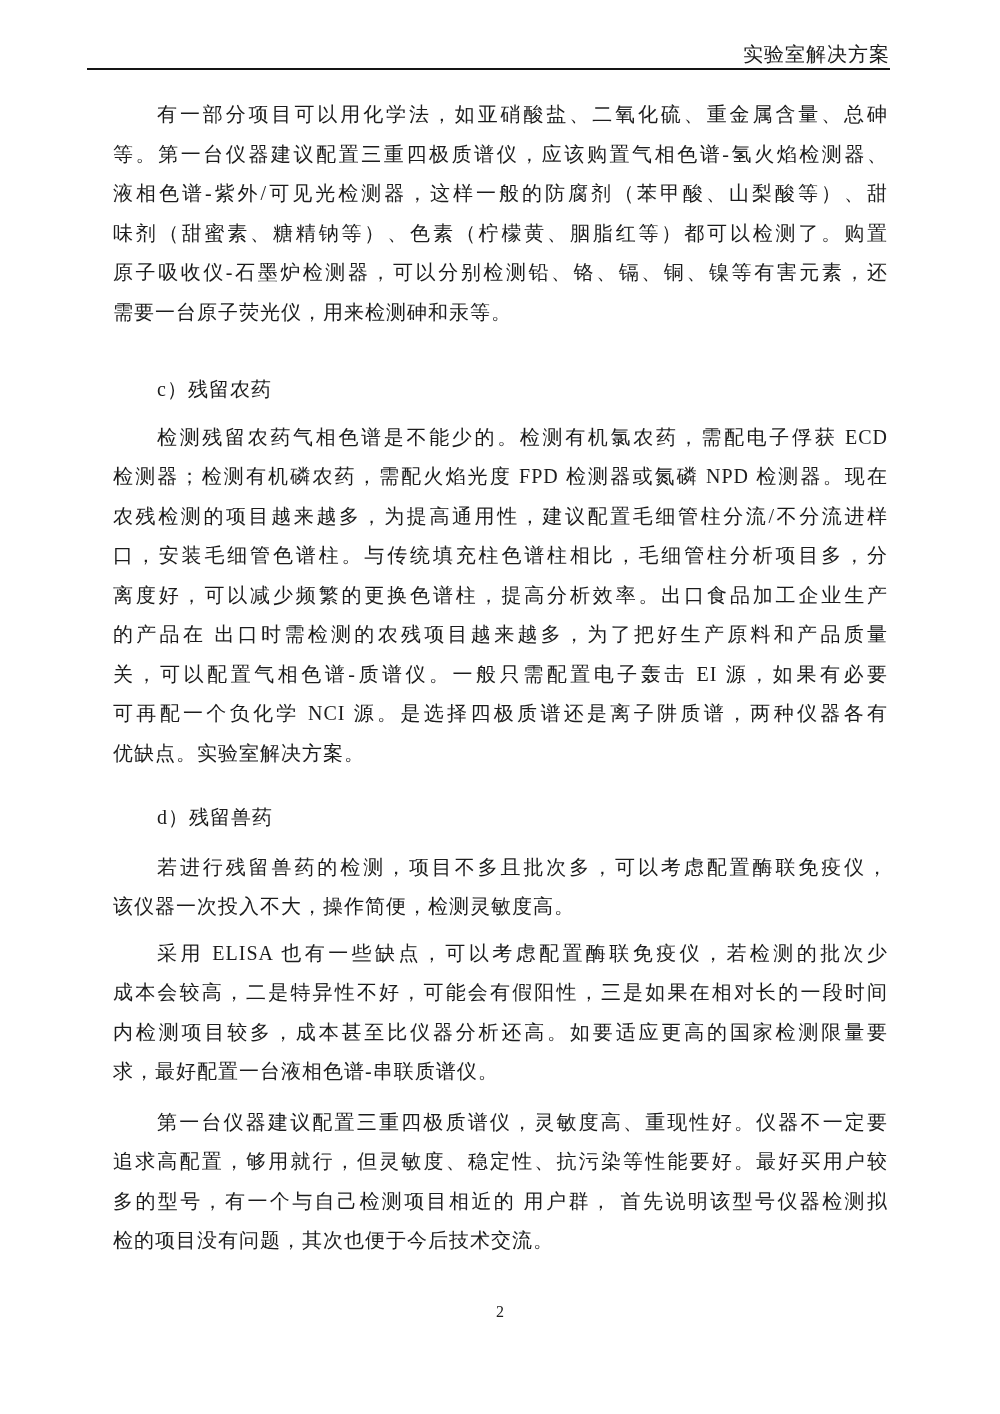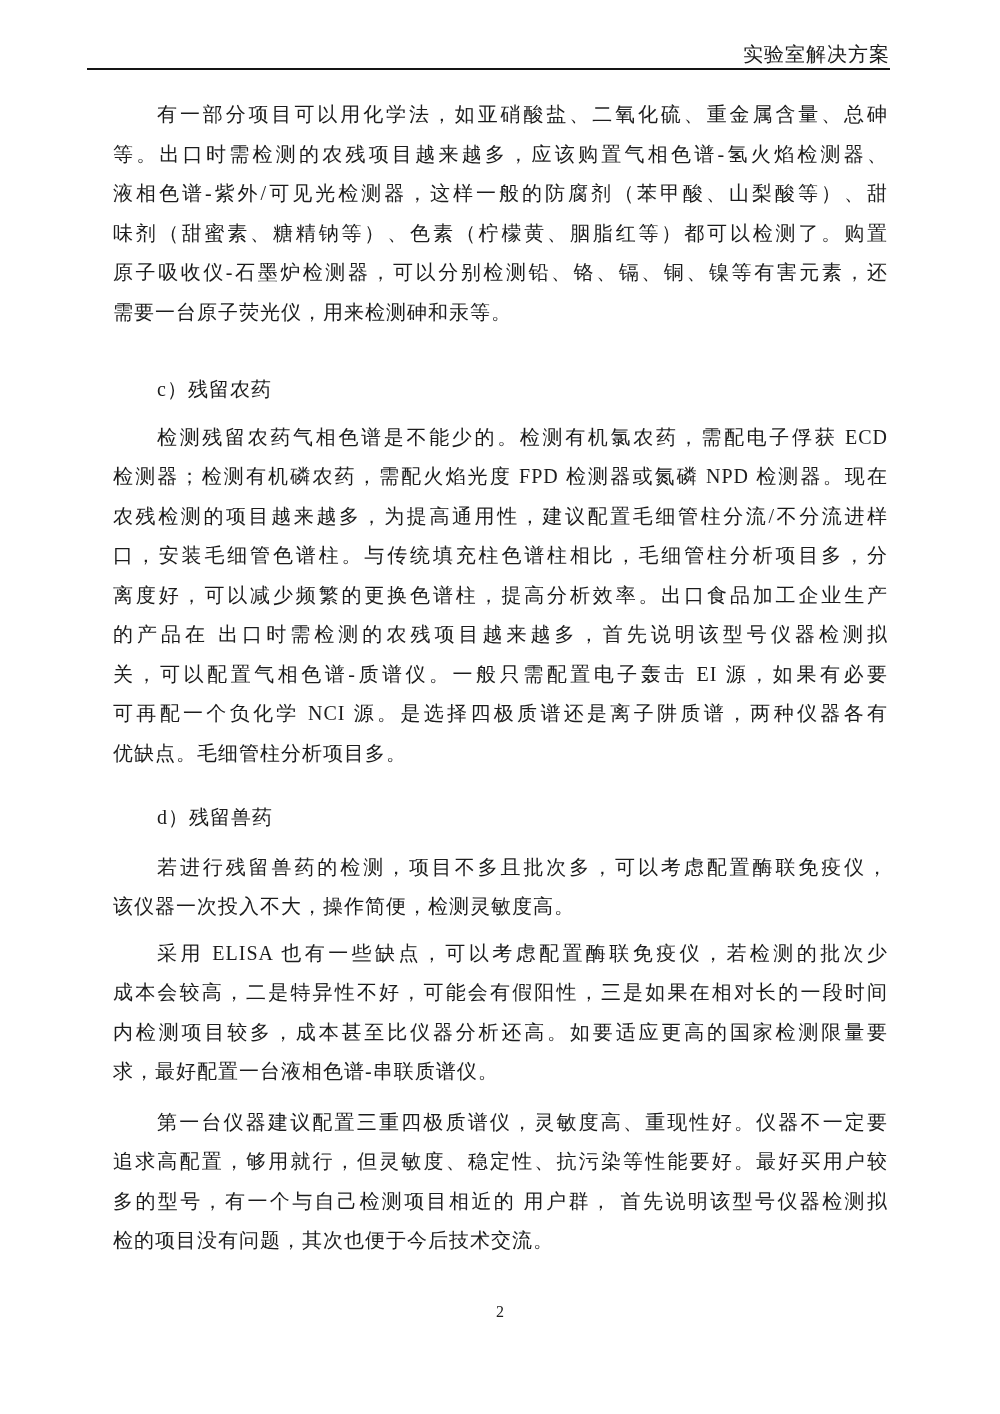--- a/index.html
+++ b/index.html
@@ -83,39 +83,39 @@
 
 <header class="page-header">
   <div class="title">实验室解决方案</div>
   <div class="rule"></div>
 </header>
 
 <main class="doc-body">
 
   <div class="para p1">
     <div class="ln indent">有一部分项目可以用化学法，如亚硝酸盐、二氧化硫、重金属含量、总砷</div>
-    <div class="ln">等。出口时需检测的农残项目越来越多，应该购置气相色谱-氢火焰检测器、</div>
+    <div class="ln">等。第一台仪器建议配置三重四极质谱仪，应该购置气相色谱-氢火焰检测器、</div>
     <div class="ln">液相色谱-紫外/可见光检测器，这样一般的防腐剂（苯甲酸、山梨酸等）、甜</div>
     <div class="ln">味剂（甜蜜素、糖精钠等）、色素（柠檬黄、胭脂红等）都可以检测了。购置</div>
     <div class="ln">原子吸收仪-石墨炉检测器，可以分别检测铅、铬、镉、铜、镍等有害元素，还</div>
     <div class="ln-end">需要一台原子荧光仪，用来检测砷和汞等。</div>
   </div>
 
   <div class="heading heading-c">c）残留农药</div>
 
   <div class="para pc">
     <div class="ln indent">检测残留农药气相色谱是不能少的。检测有机氯农药，需配电子俘获 ECD</div>
     <div class="ln">检测器；检测有机磷农药，需配火焰光度 FPD 检测器或氮磷 NPD 检测器。现在</div>
     <div class="ln">农残检测的项目越来越多，为提高通用性，建议配置毛细管柱分流/不分流进样</div>
     <div class="ln">口，安装毛细管色谱柱。与传统填充柱色谱柱相比，毛细管柱分析项目多，分</div>
     <div class="ln">离度好，可以减少频繁的更换色谱柱，提高分析效率。出口食品加工企业生产</div>
-    <div class="ln">的产品在 出口时需检测的农残项目越来越多，首先说明该型号仪器检测拟</div>
+    <div class="ln">的产品在 出口时需检测的农残项目越来越多，为了把好生产原料和产品质量</div>
     <div class="ln">关，可以配置气相色谱-质谱仪。一般只需配置电子轰击 EI 源，如果有必要</div>
     <div class="ln">可再配一个负化学 NCI 源。是选择四极质谱还是离子阱质谱，两种仪器各有</div>
-    <div class="ln-end">优缺点。毛细管柱分析项目多。</div>
+    <div class="ln-end">优缺点。实验室解决方案。</div>
   </div>
 
   <div class="heading heading-d">d）残留兽药</div>
 
   <div class="para pd1">
     <div class="ln indent">若进行残留兽药的检测，项目不多且批次多，可以考虑配置酶联免疫仪，</div>
     <div class="ln-end">该仪器一次投入不大，操作简便，检测灵敏度高。</div>
   </div>
 
   <div class="para pd2">

